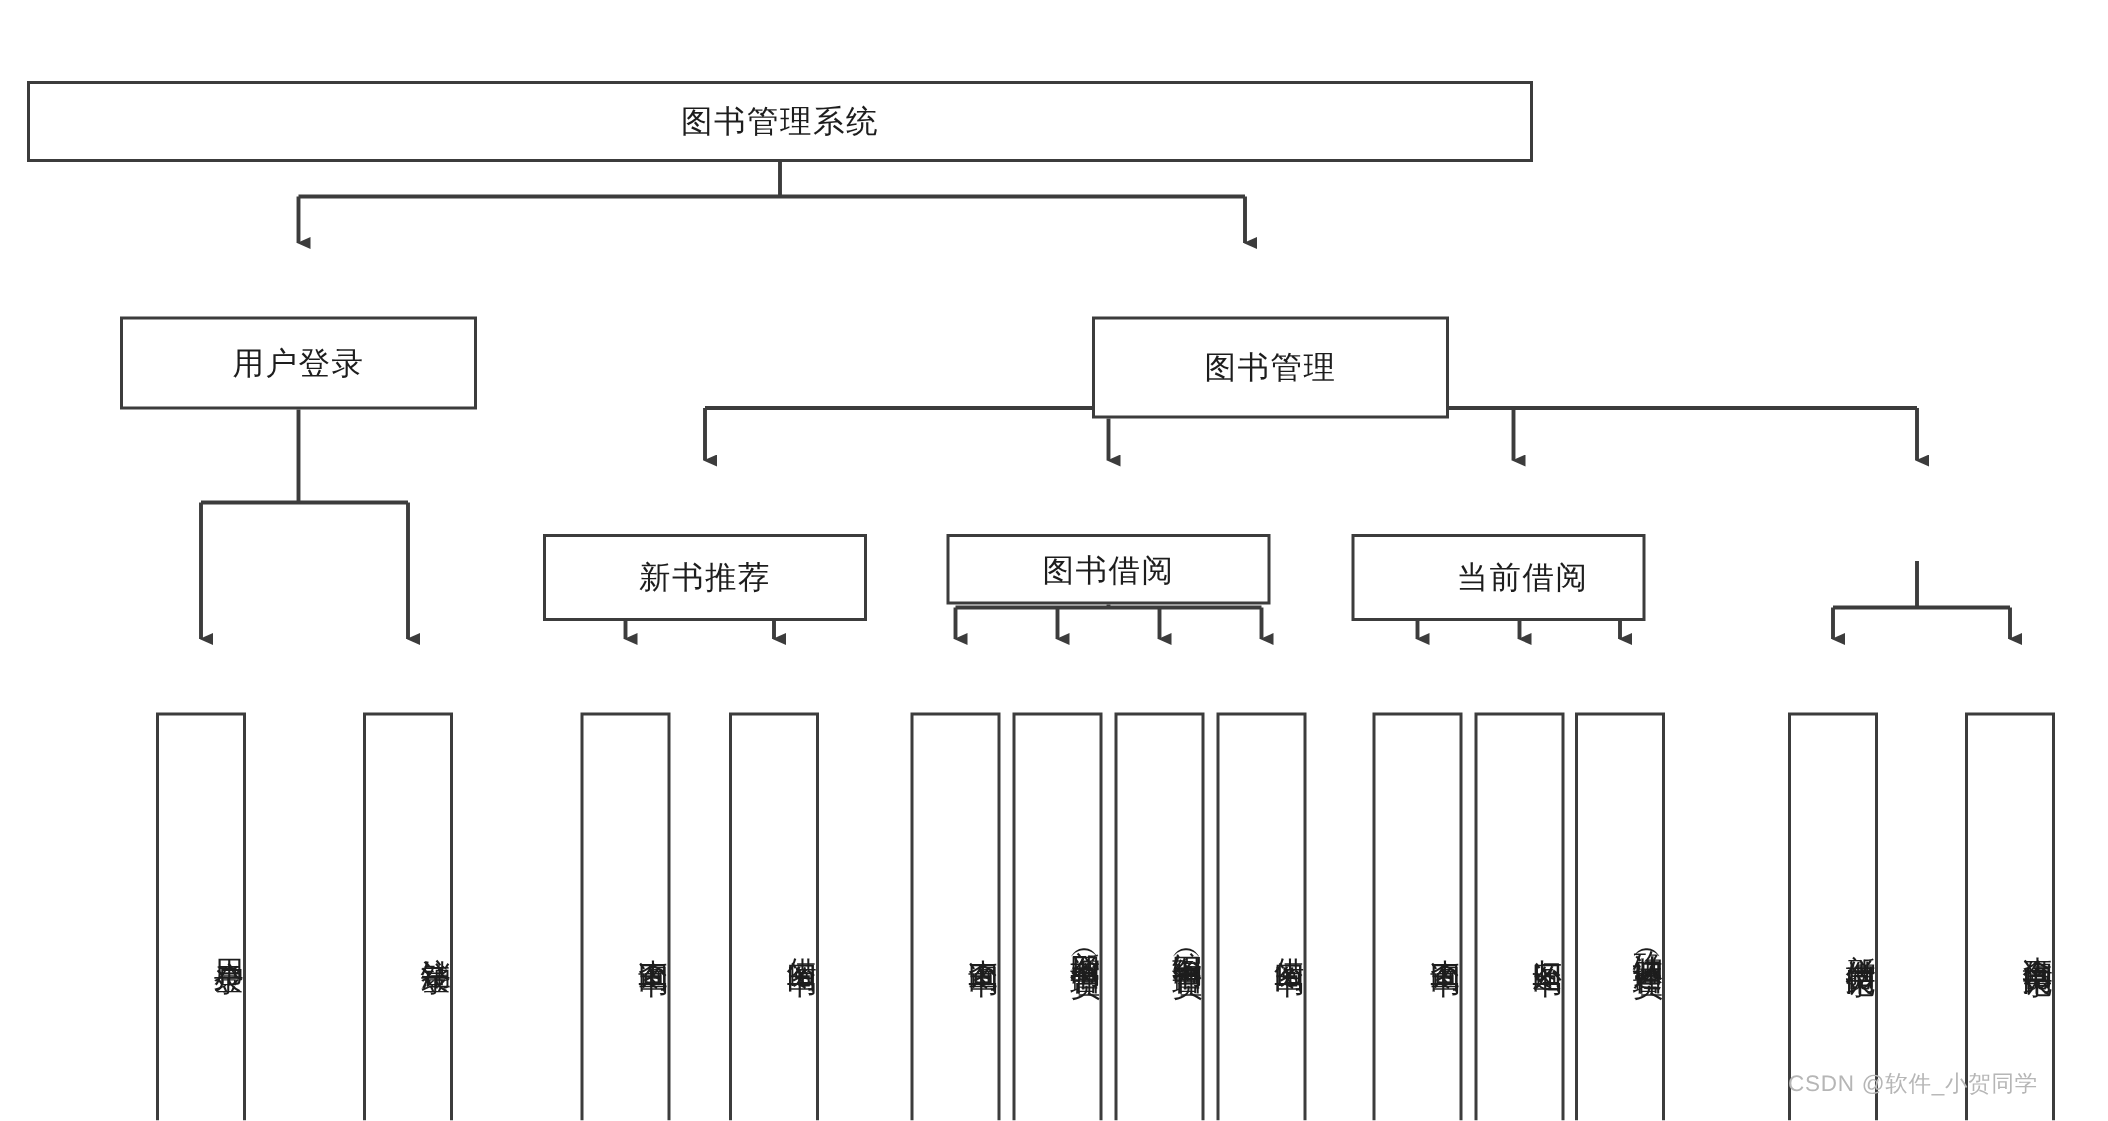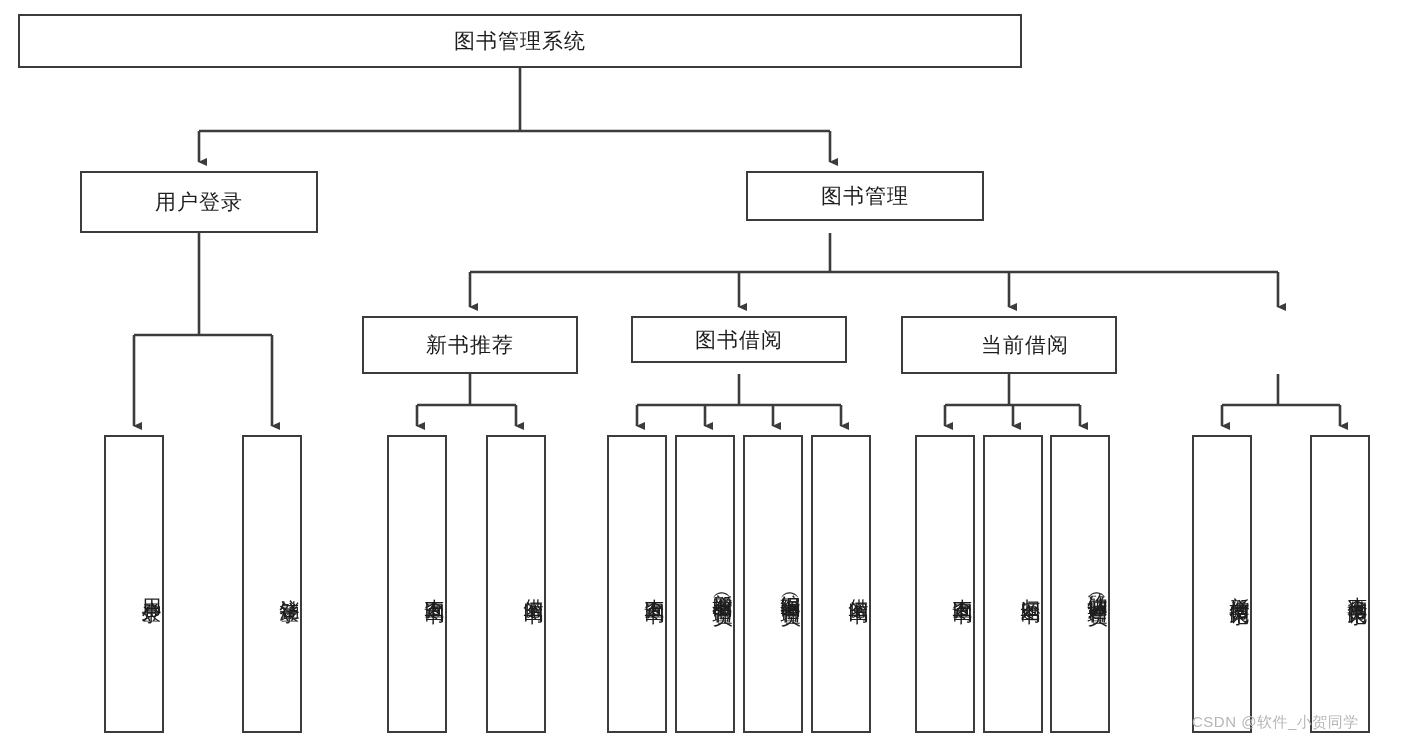--- a/index.html
+++ b/index.html
@@ -27,20 +27,21 @@
   }
   .node {
     position: absolute;
     box-sizing: border-box;
     background: #ffffff;
     border: 2px solid #3c3c3c;
     display: flex;
     align-items: center;
     justify-content: center;
     color: #1d1d1d;
+    margin-top: 40px;
   }
   .node.horiz {
     font-size: 21px;
     letter-spacing: 1px;
   }
   .node.vert {
     writing-mode: vertical-rl;
     text-orientation: upright;
     font-size: 20px;
     letter-spacing: 2px;
@@ -120,31 +121,31 @@
     </g>
   </svg>
 
   <div class="node horiz" id="root-node" style="left: 18px; top: 14px; width: 1004px; height: 54px;">
     <span class="node-label">图书管理系统</span>
   </div>
 
   <div class="node horiz" id="l2-0" style="left: 80px; top: 171px; width: 238px; height: 62px;">
     <span class="node-label">用户登录</span>
   </div>
-  <div class="node horiz" id="l2-1" style="left: 746px; top: 171px; width: 238px; height: 50px;">
+  <div class="node horiz" id="l2-1" style="left: 728px; top: 171px; width: 238px; height: 68px;">
     <span class="node-label">图书管理</span>
   </div>
 
   <div class="node horiz" id="l3-0" style="left: 362px; top: 316px; width: 216px; height: 58px;">
     <span class="node-label">新书推荐</span>
   </div>
   <div class="node horiz" id="l3-1" style="left: 631px; top: 316px; width: 216px; height: 47px;">
     <span class="node-label">图书借阅</span>
   </div>
-  <div class="node horiz" id="l3-2" style="left: 901px; top: 316px; width: 216px; height: 58px; padding-left: 32px;">
+  <div class="node horiz" id="l3-2" style="left: 901px; top: 316px; width: 196px; height: 58px; padding-left: 32px;">
     <span class="node-label">当前借阅</span>
   </div>
 
   <div class="node vert" id="lf-0" style="left: 104px; top: 435px; width: 60px; height: 298px;">
     <span class="vlabel">用户登录</span>
   </div>
   <div class="node vert" id="lf-1" style="left: 242px; top: 435px; width: 60px; height: 298px;">
     <span class="vlabel">注销登录</span>
   </div>
   <div class="node vert" id="lf-2" style="left: 387px; top: 435px; width: 60px; height: 298px;">

